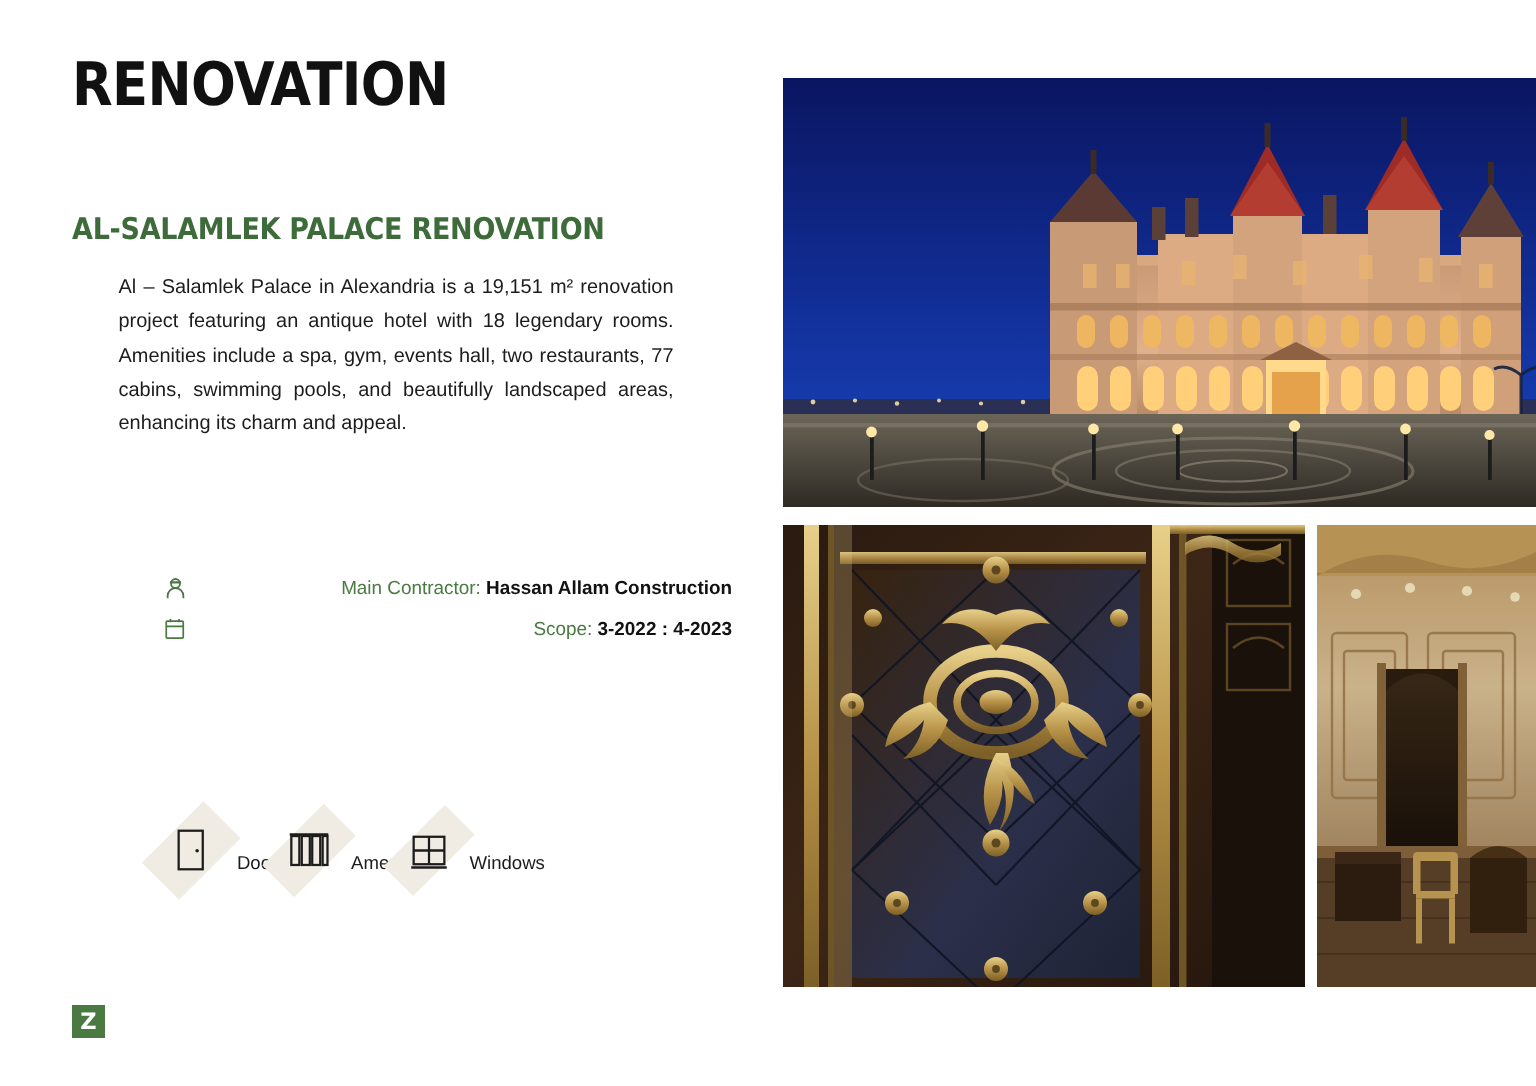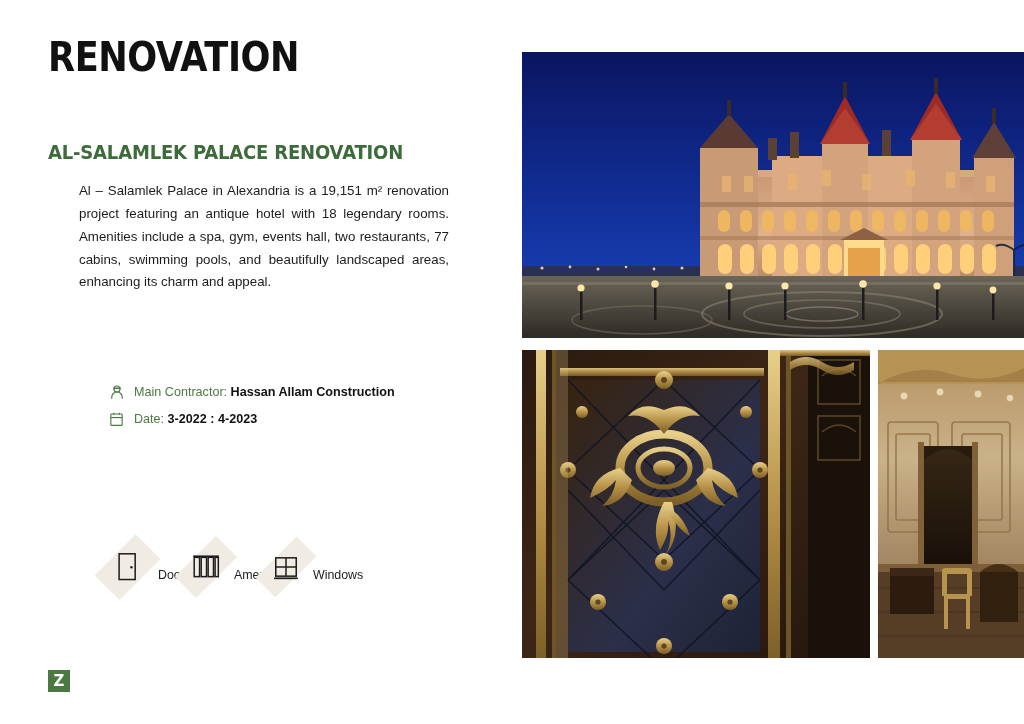--- a/index.html
+++ b/index.html
@@ -59,20 +59,21 @@
     position: absolute;
     left: 108px;
     top: 378px;
     width: 380px;
   }
   .fact-row {
     display: flex;
     align-items: center;
     height: 27px;
     margin-bottom: 0px;
+    justify-content: space-between;
   }
   .fact-icon {
     width: 26px;
     height: 24px;
     flex: 0 0 26px;
     display: flex;
     align-items: center;
     justify-content: flex-start;
   }
   .fact-text {
@@ -202,21 +203,21 @@
     <div class="fact-row">
       <span class="fact-icon">
         <svg width="17" height="18" viewBox="0 0 24 24" fill="none" stroke="#4a7a42" stroke-width="1.6">
           <rect x="4" y="5" width="16" height="16" rx="1"></rect>
           <line x1="4" y1="10" x2="20" y2="10"></line>
           <line x1="8" y1="3" x2="8" y2="6"></line>
             <line x1="16" y1="3" x2="16" y2="6"></line>
         </svg>
       </span>
       <span class="fact-text">
-        <span>Date:</span>
+        <span>Scope:</span>
         <b>3-2022 : 4-2023</b>
       </span>
     </div>
 
 
   </div>
 
   <div class="scope">
 
     <div class="scope-item">

